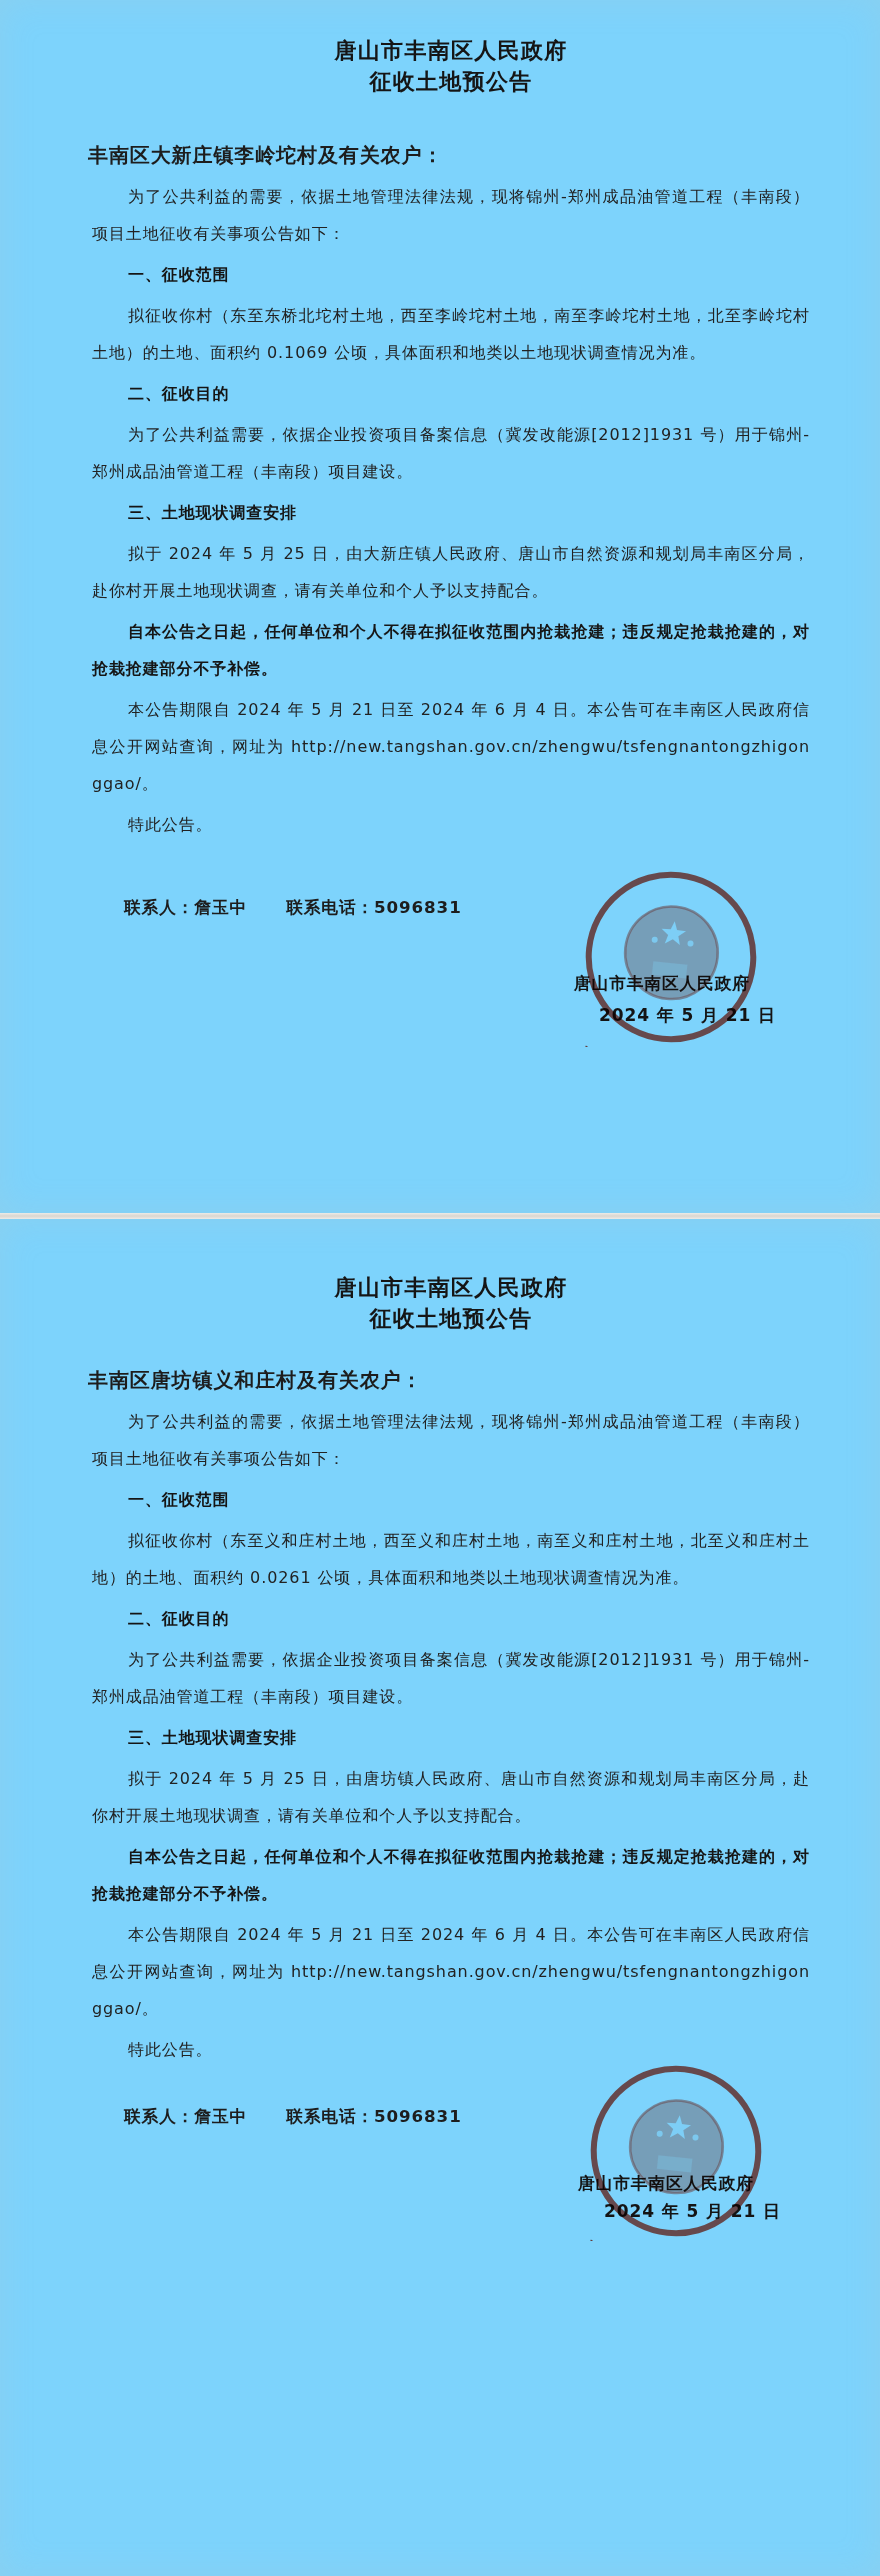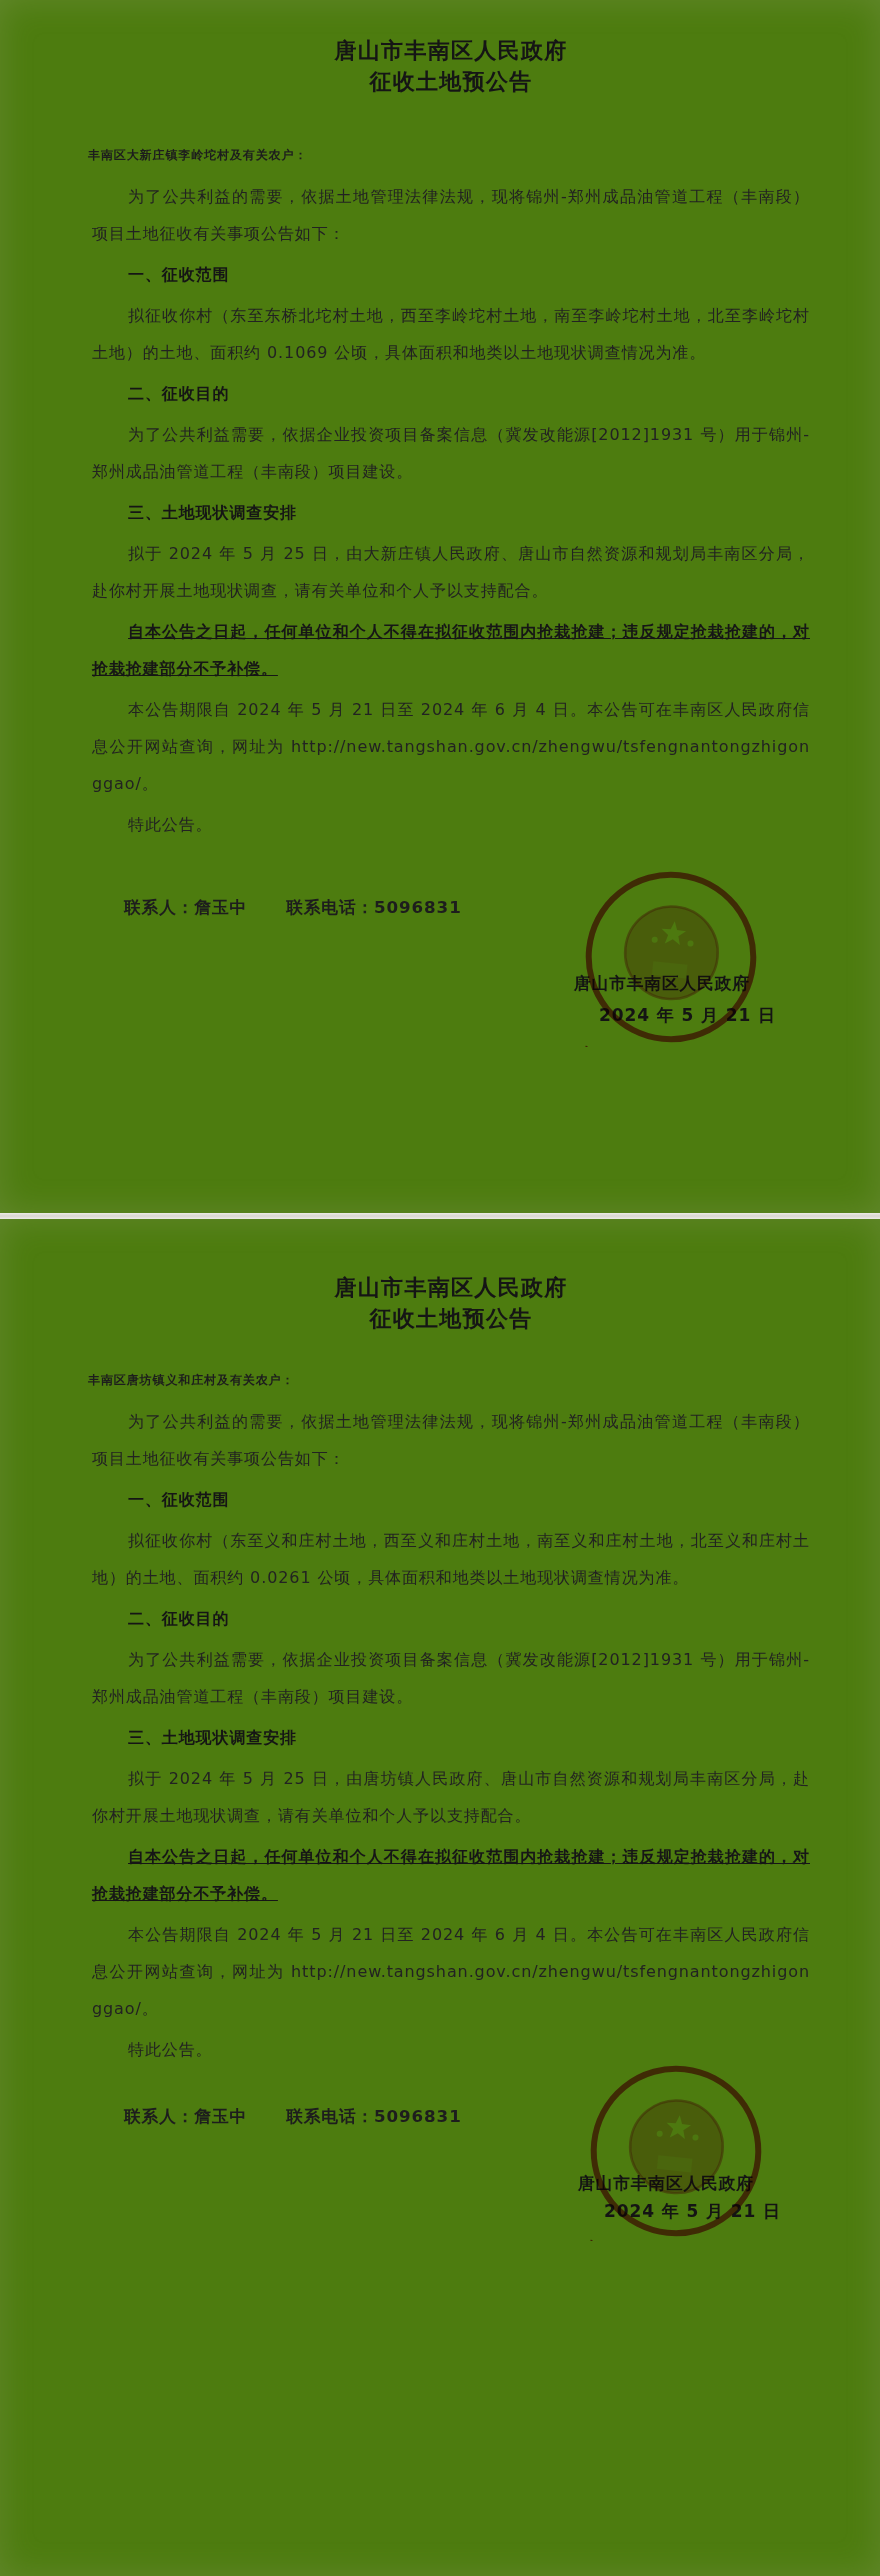--- a/index.html
+++ b/index.html
@@ -1,38 +1,38 @@
 <!DOCTYPE html>
 <html style="font-size:14px"><head>
 <meta charset="utf-8">
 <style>
   html,body{margin:0;padding:0;background:#ffffff;}
   body{width:880px;font-family:"DejaVu Sans","Liberation Sans",sans-serif;}
   .canvas{position:relative;width:880px;height:2576px;background:#f4f2ee;}
-  .page{position:relative;width:880px;background:#4d7c0f;overflow:hidden;
+  .page{position:relative;width:880px;background:#7dd3fc;overflow:hidden;
         box-shadow:inset 0 0 35px rgba(200,195,185,0.18);}
   .page1{height:1213px;}
   .page2{height:1357px;}
   .seam{width:880px;height:6.2px;background:linear-gradient(to bottom,#edebe7,#d9d6d0,#edebe7);}
 
   .content{padding:0 66px 0 88px;}
 
   .title{margin:0;text-align:center;font-weight:bold;color:#151515;}
   .page1 .title{padding-top:35px;}
   .page2 .title{padding-top:53px;}
   .title span{display:block;font-size:22px;line-height:31px;letter-spacing:1.3px;}
 
-  .addressee{font-size:12px;font-weight:bold;line-height:37px;margin:0;color:#1d1d1d;letter-spacing:0.9px;}
+  .addressee{font-size:20px;font-weight:bold;line-height:37px;margin:0;color:#1d1d1d;letter-spacing:0.9px;}
   .page1 .addressee{margin-top:40px;}
   .page2 .addressee{margin-top:28px;}
 
   .para{font-size:16px;line-height:37px;margin:4px;text-indent:36px;text-align:justify;
         letter-spacing:0.9px;color:#222;word-break:break-all;}
   .para.heading{font-weight:bold;color:#151515;}
-  .para.bold{font-weight:bold;color:#161616;text-decoration:underline;}
+  .para.bold{font-weight:bold;color:#161616;}
 
   .contact{font-size:16.7px;line-height:37px;margin:46px 0 0 36px;color:#1d1d1d;font-weight:bold;letter-spacing:0.9px;}
   .page2 .contact{margin-top:30px;}
   .contact .phone-label{margin-left:39px;margin-top:48px;}
 
   
   .sig-name,.sig-date{position:absolute;margin:0;color:#141414;font-weight:bold;z-index:2;white-space:nowrap;}
   .sig-name{font-size:16.7px;letter-spacing:0.9px;}
   .sig-date{font-size:17px;letter-spacing:0.9px;}
   .seal-stamp{position:absolute;z-index:3;mix-blend-mode:multiply;opacity:0.9;}

